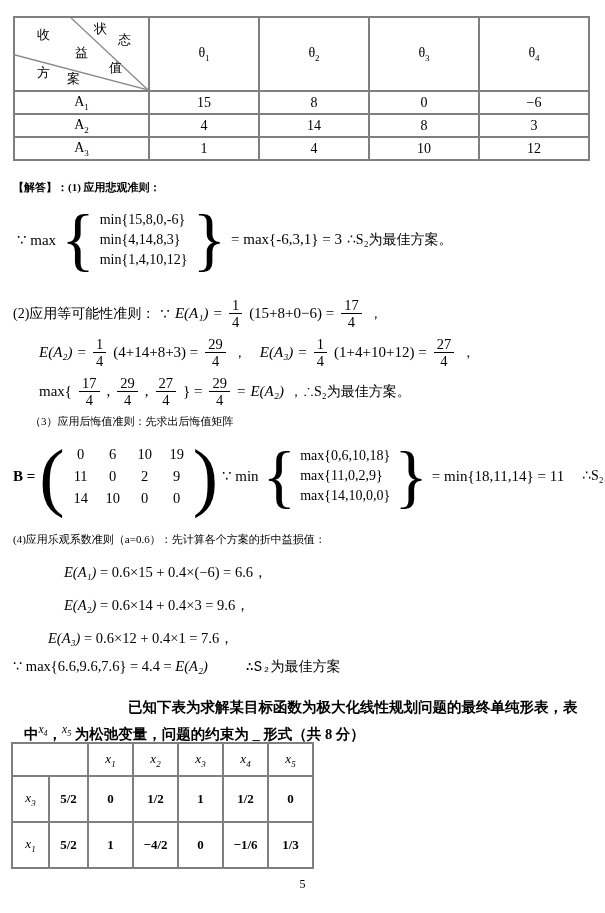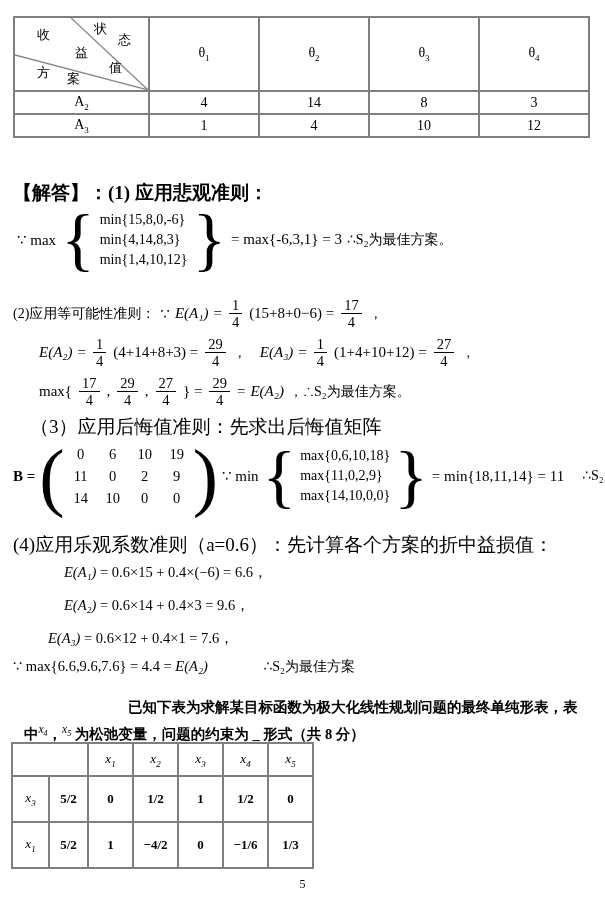--- a/index.html
+++ b/index.html
@@ -37,24 +37,24 @@
   .stack .m{font-size:14px;}
   .bb{font-size:70px;line-height:0.9;font-weight:400;}
   .bp{font-size:76px;line-height:0.9;font-weight:400;}
   .mat{display:grid;grid-template-columns:repeat(4,24px);column-gap:8px;row-gap:2px;
        text-align:center;font-size:14.5px;line-height:20px;}
   .frac{display:inline-flex;flex-direction:column;align-items:center;vertical-align:middle;
         margin:0 2px;font-size:14.5px;line-height:1.12;}
   .frac .fn{padding:0 3px;border-bottom:1px solid #000;}
   .frac .fd{padding:0 3px;}
   .concl{margin-left:14px;}
-  .heading{font-size:19px;}
+  .heading{font-size:11px;}
   .bold{font-weight:bold;}
   .oline{font-size:14.5px;}
-  .gapbig{margin-left:52px;}
+  .gapbig{margin-left:34px;font-family:Liberation Mono, monospace;}
 
   .intro{font-weight:bold;font-size:14.5px;line-height:22px;width:566px;text-indent:104px;}
   .raised{vertical-align:super;font-size:11.5px;font-style:italic;font-weight:normal;}
   .raised .sb{font-size:8px;}
   .pagenum{width:100%;text-align:center;font-size:12px;}
 </style>
 </head>
 <body>
 
 <div class="page">
@@ -81,20 +81,27 @@
           <span class="ck" style="left:103px;top:15px;">态</span>
           <span class="ck" style="left:22px;top:48px;">方</span>
           <span class="ck" style="left:52px;top:54px;">案</span>
         </td>
         <td><span>θ</span><sub class="thsub">1</sub></td>
         <td><span>θ</span><sub class="thsub">2</sub></td>
         <td><span>θ</span><sub class="thsub">3</sub></td>
         <td><span>θ</span><sub class="thsub">4</sub></td>
       </tr>
       <tr class="drow">
+        <td><span>A</span><sub class="thsub">1</sub></td>
+        <td>15</td>
+        <td>8</td>
+        <td>0</td>
+        <td>−6</td>
+      </tr>
+      <tr class="drow">
         <td><span>A</span><sub class="thsub">2</sub></td>
         <td>4</td>
         <td>14</td>
         <td>8</td>
         <td>3</td>
       </tr>
       <tr class="drow">
         <td><span>A</span><sub class="thsub">3</sub></td>
         <td>1</td>
         <td>4</td>

